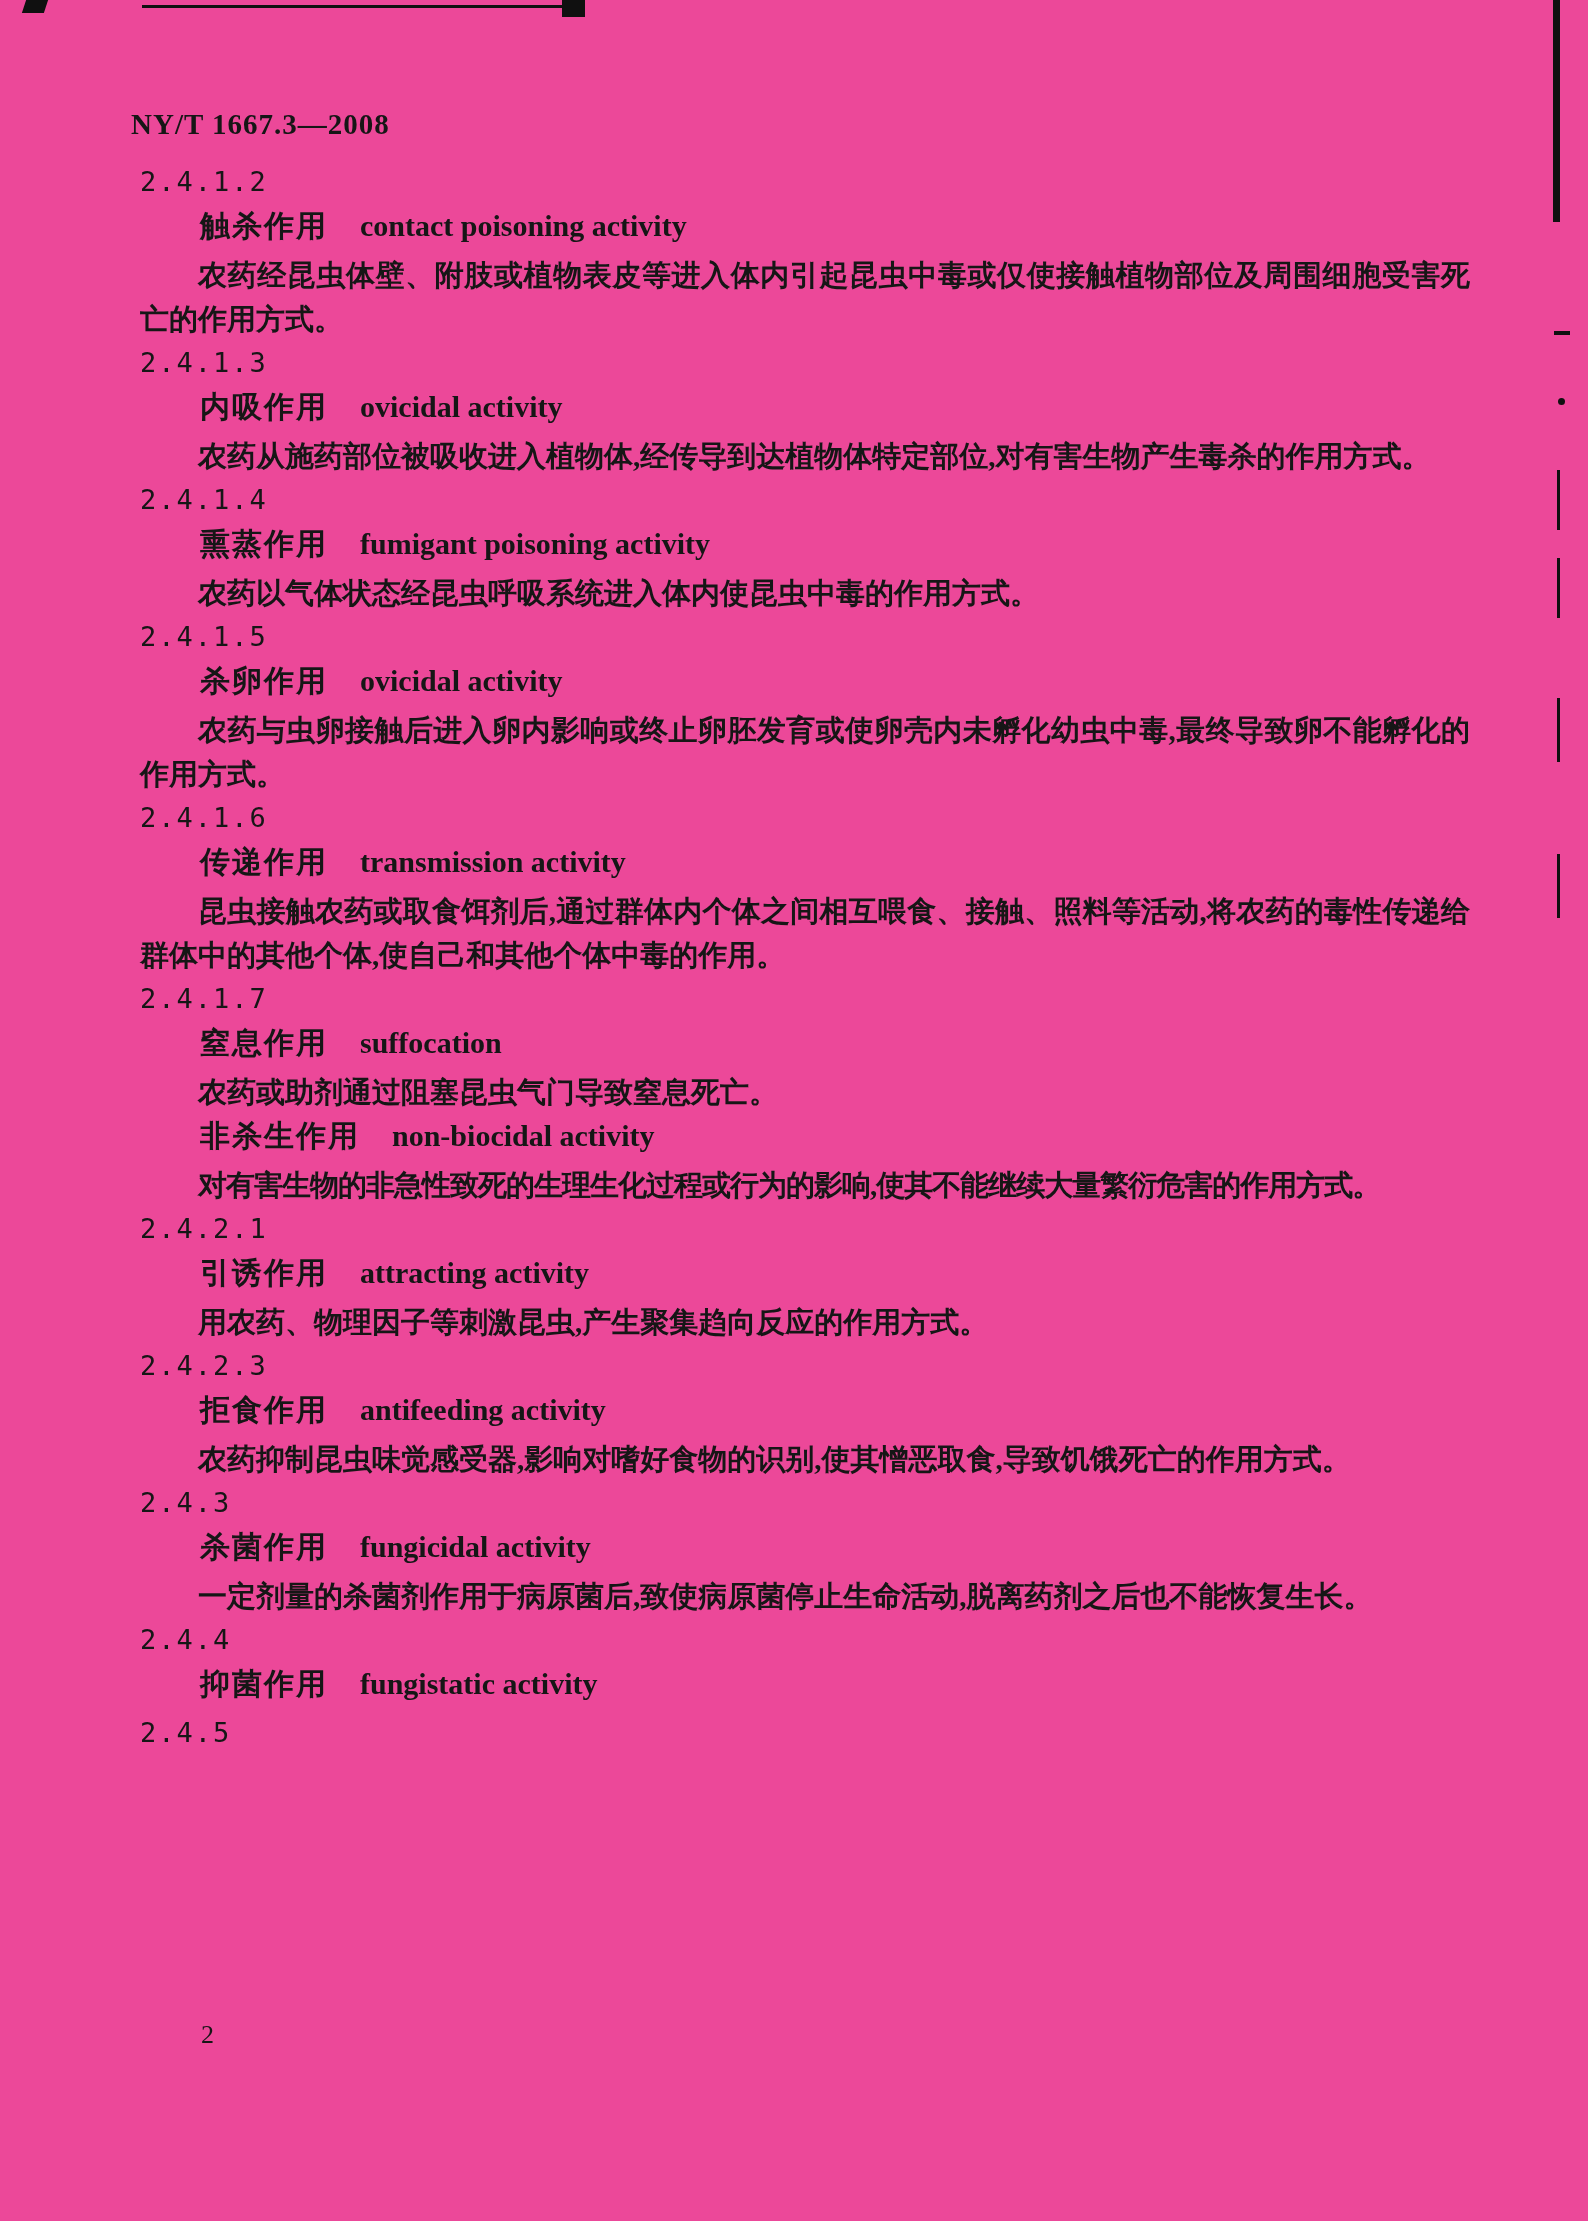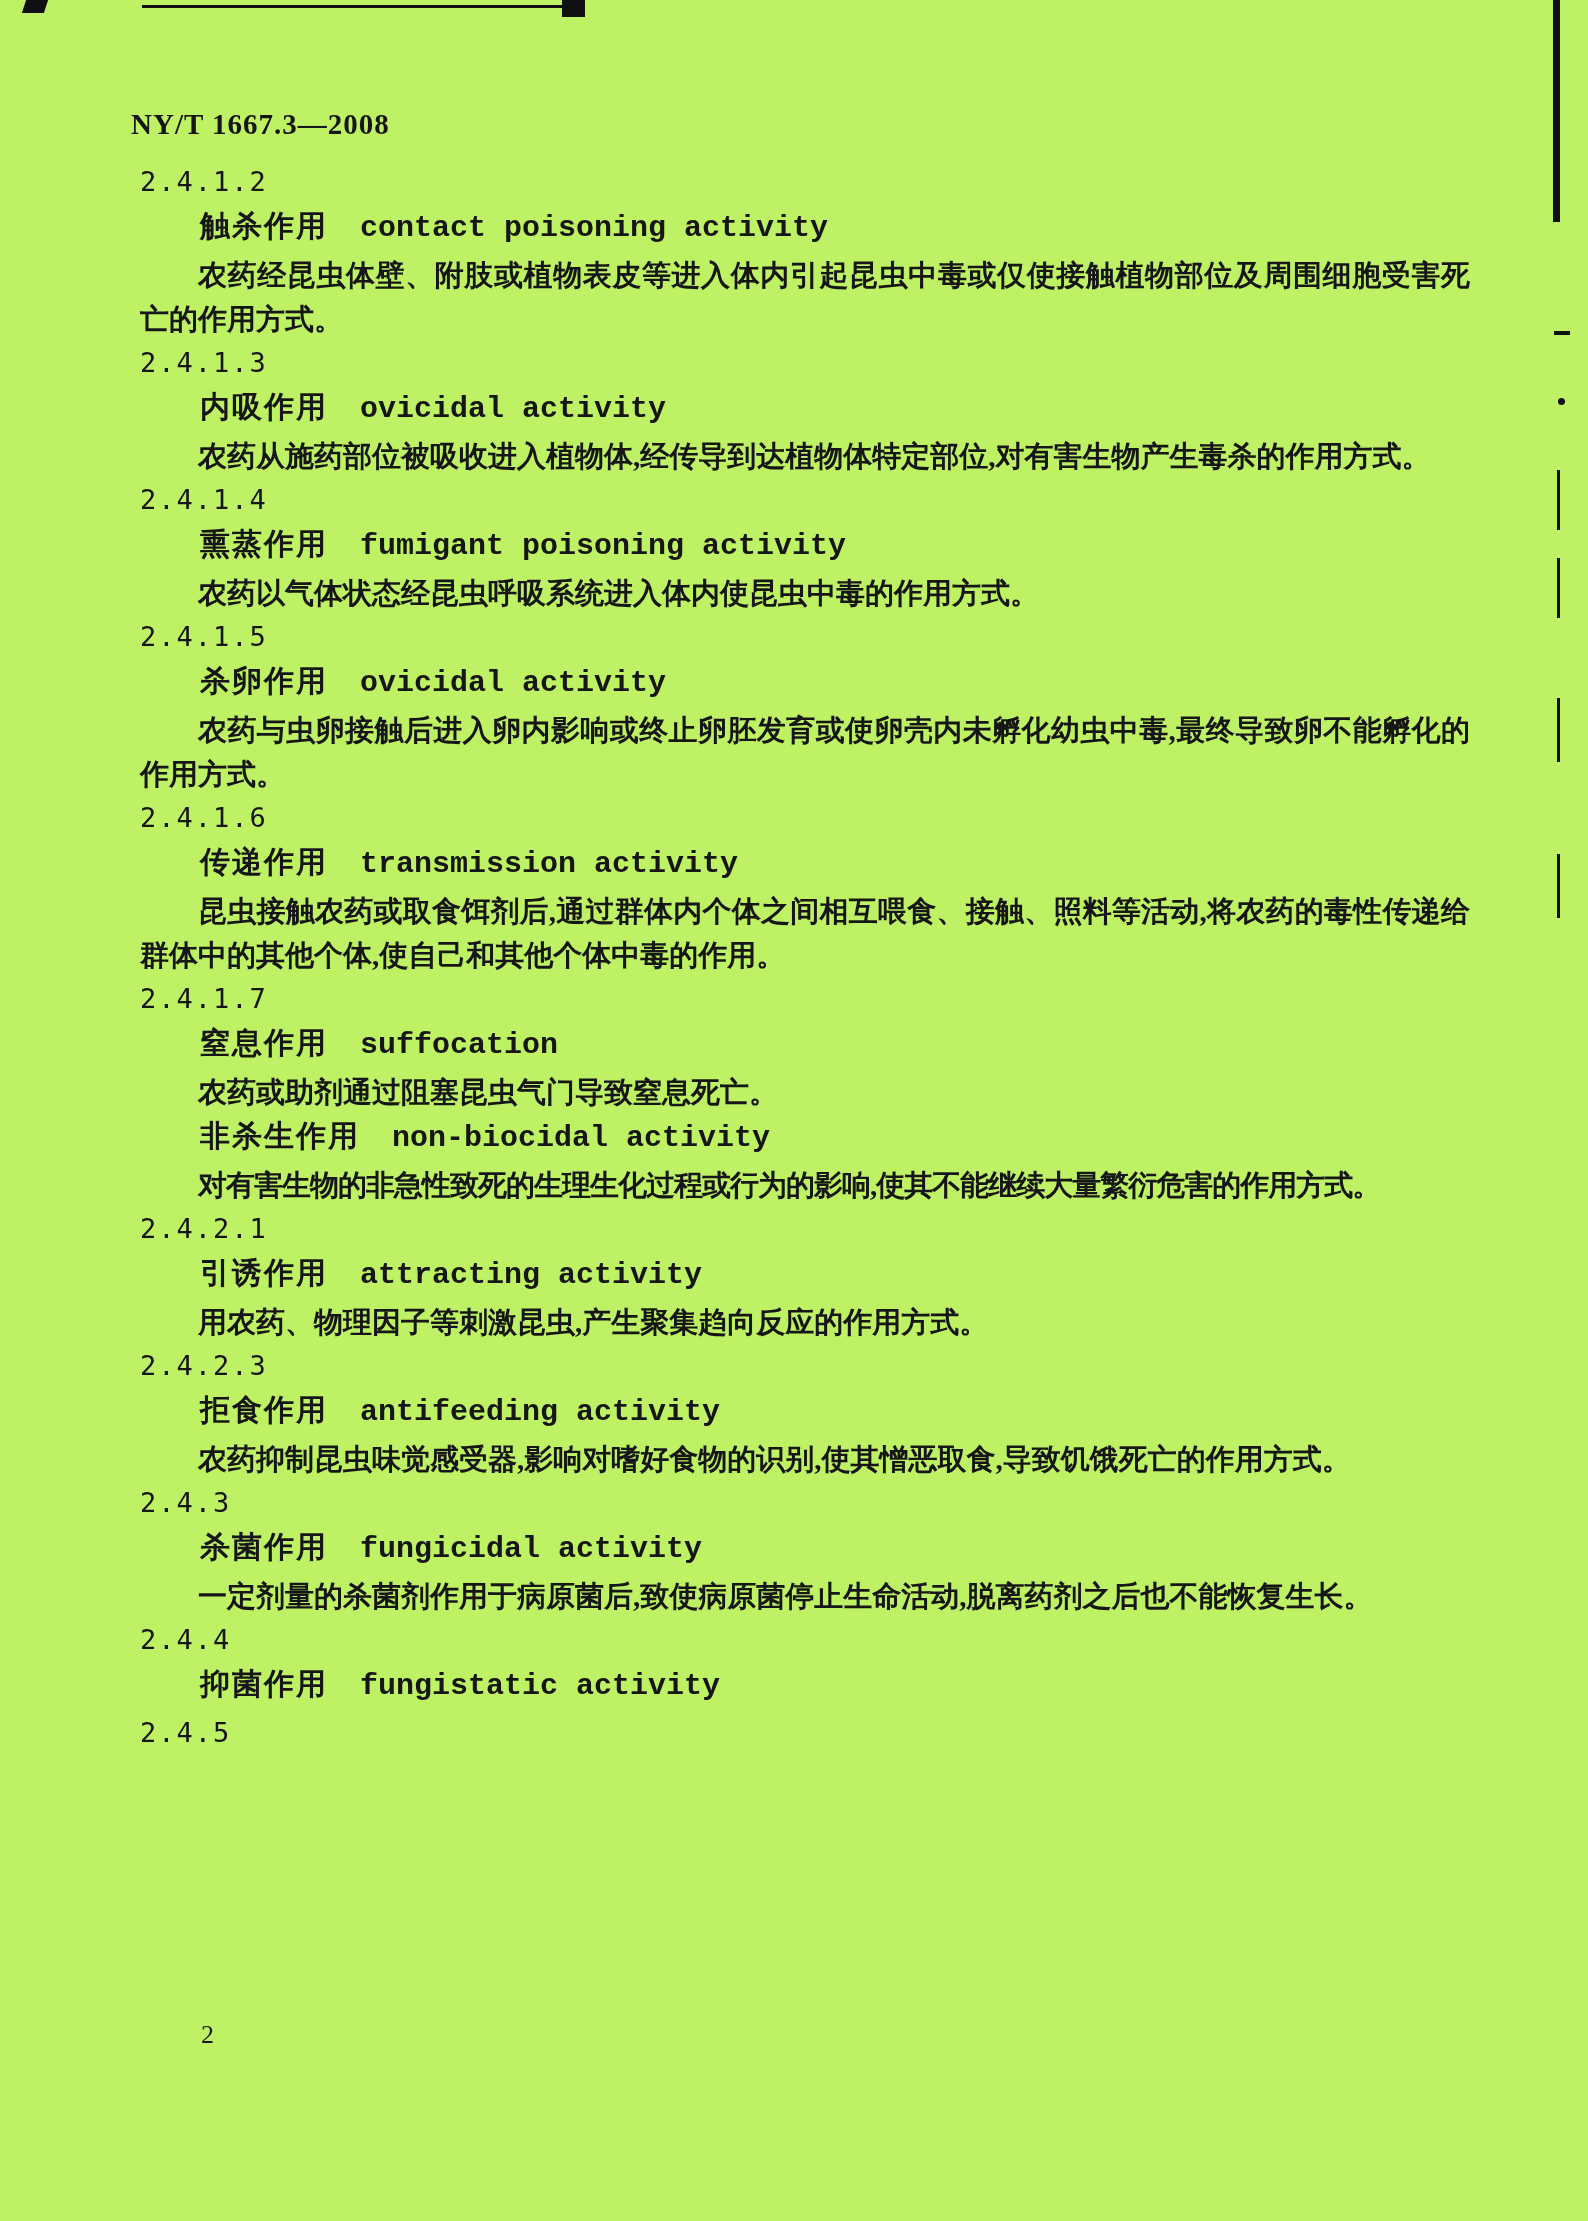--- a/index.html
+++ b/index.html
@@ -1,20 +1,20 @@
 <!DOCTYPE html>
 <html><head>
 <meta charset="utf-8">
 <style>
   html,body { margin:0; padding:0; background:#e8e8e8; }
   .page {
     position:relative;
     width:1588px; height:2221px;
     margin:0 auto;
-    background:#bef264;
+    background:#ec4899;
     color:#161616;
     font-family:"Liberation Serif", serif;
     overflow:hidden;
   }
   .doc-header {
     position:absolute; left:131px; top:108px;
     font-size:29px; font-weight:bold; letter-spacing:1px;
     font-family:"Liberation Serif", serif;
     white-space:nowrap;
   }
@@ -27,21 +27,21 @@
     white-space:nowrap;
   }
   .term-line {
     padding-left:60px; line-height:44px; white-space:nowrap;
   }
   .term-cn {
     font-size:30px; font-weight:bold; letter-spacing:2px;
   }
   .term-en {
     font-size:30px; font-weight:bold; margin-left:32px;
-    font-family:Liberation Mono, monospace;
+    font-family:Liberation Serif, serif;
   }
   .def {
     margin:0; font-size:29px; line-height:44px;
     text-indent:2em; text-align:justify; text-justify:inter-ideograph;font-weight:bold;
   }
   .def.tight { letter-spacing:-1px; }
   .page-number {
     position:absolute; left:201px; top:2020px;
     font-size:26px; font-family:"Liberation Serif", serif;
   }

